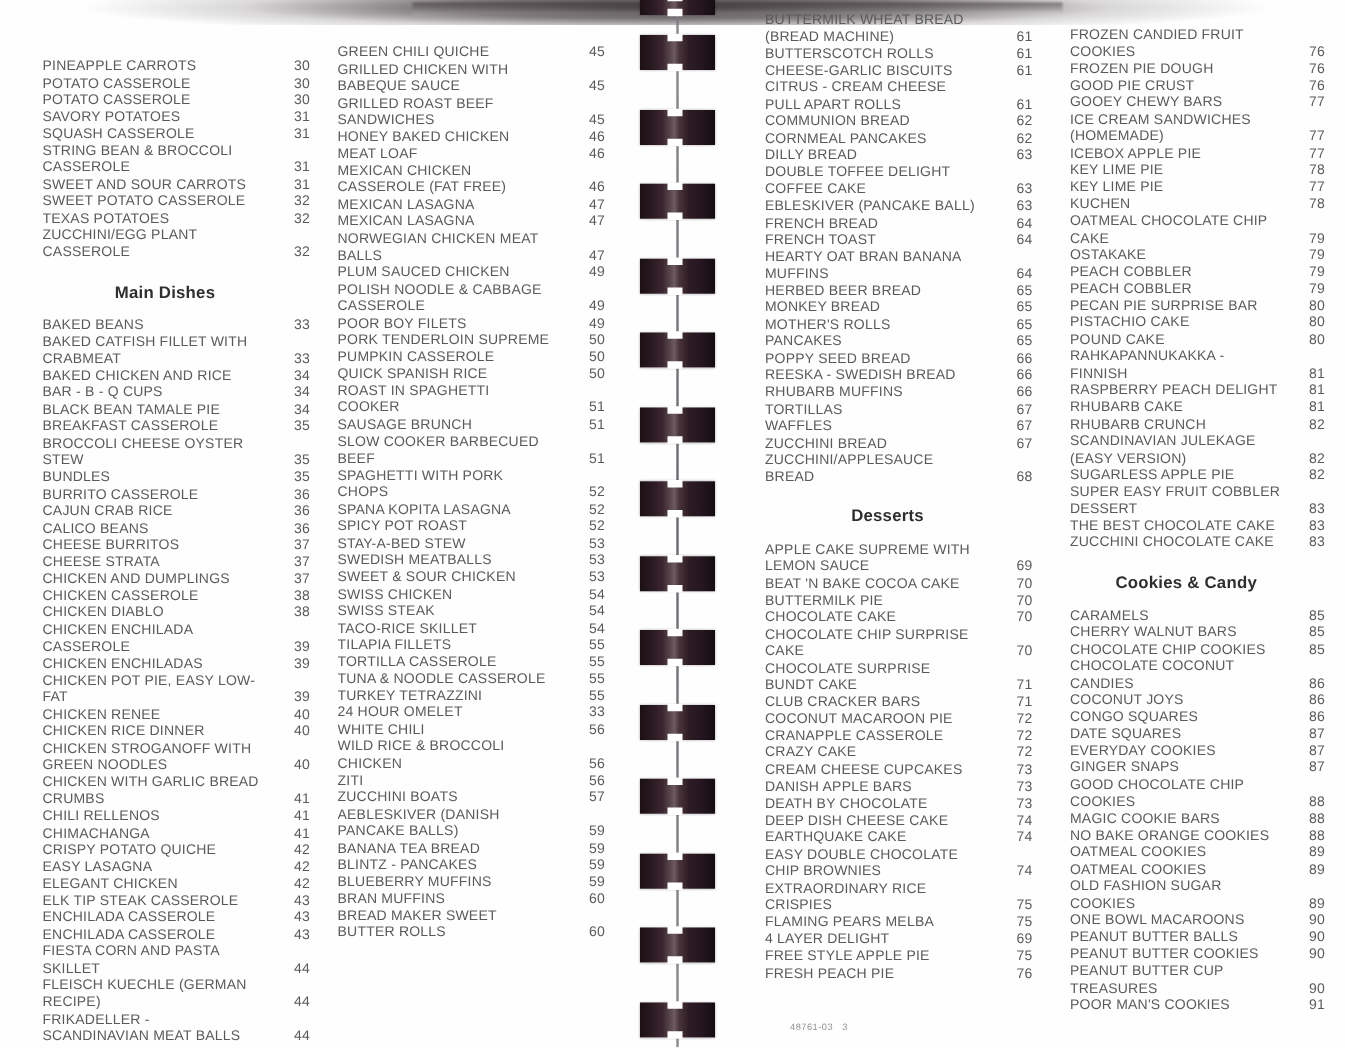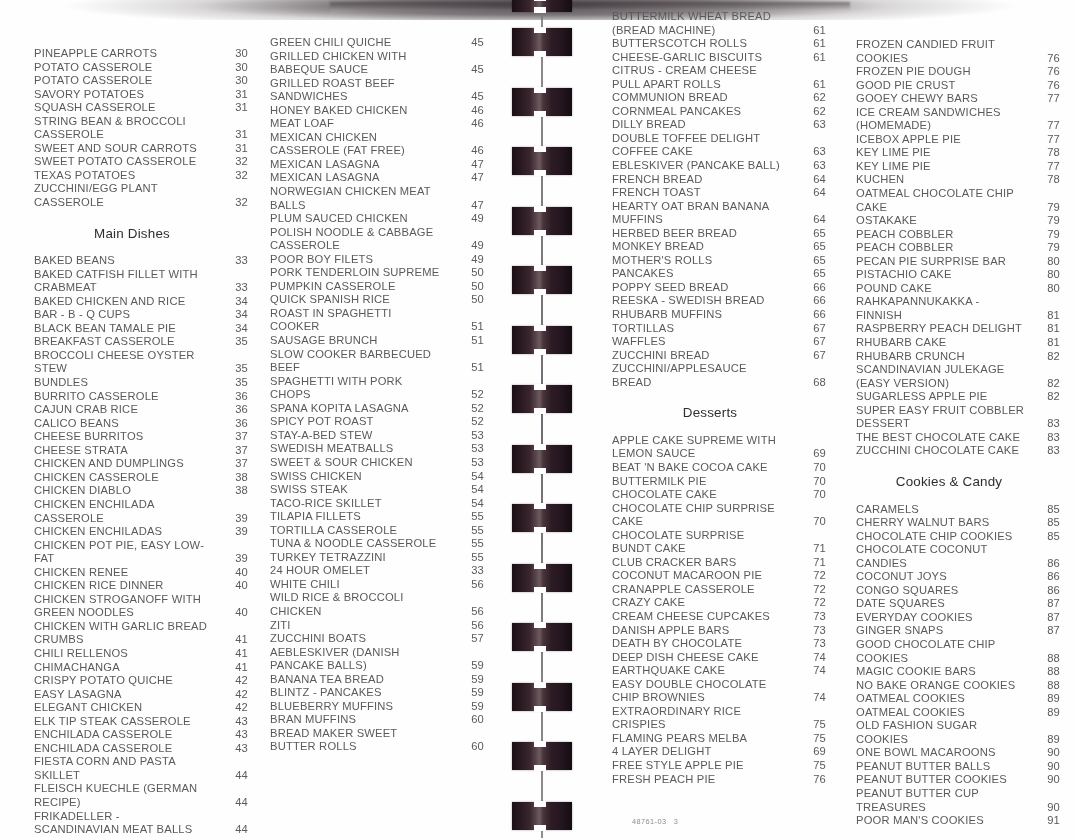--- a/index.html
+++ b/index.html
@@ -139,33 +139,33 @@
     bottom: 0;
     width: 22px;
     text-align: right;
     font-size: 11.2px;
     color: #5a5a5c;
   }
 
   .section-head {
     display: block;
     text-align: center;
-    font-weight: normal;
+    font-weight: bold;
     font-size: 13.4px;
     letter-spacing: 0.2px;
     color: #2e2e30;
     padding-top: 17px;
     padding-bottom: 14px;
     padding-right: 18px;
   }
 
   .col-offset-1 { padding-top: 35px; margin-top: 12px; }
   .col-offset-2 { padding-top: 36px; }
   .col-offset-3 { padding-top: 10px; }
-  .col-offset-4 { padding-top: 38px; }
+  .col-offset-4 { padding-top: 22px; }
 
   .footer {
     position: absolute;
     font-size: 7.4px;
     color: #8e8e90;
     letter-spacing: 0.4px;
     white-space: pre;
   }
   .footer.f-left  { left: 34px;  top: 817px; margin-top: 34px; }
   .footer.f-right { left: 632px; top: 817px; }

